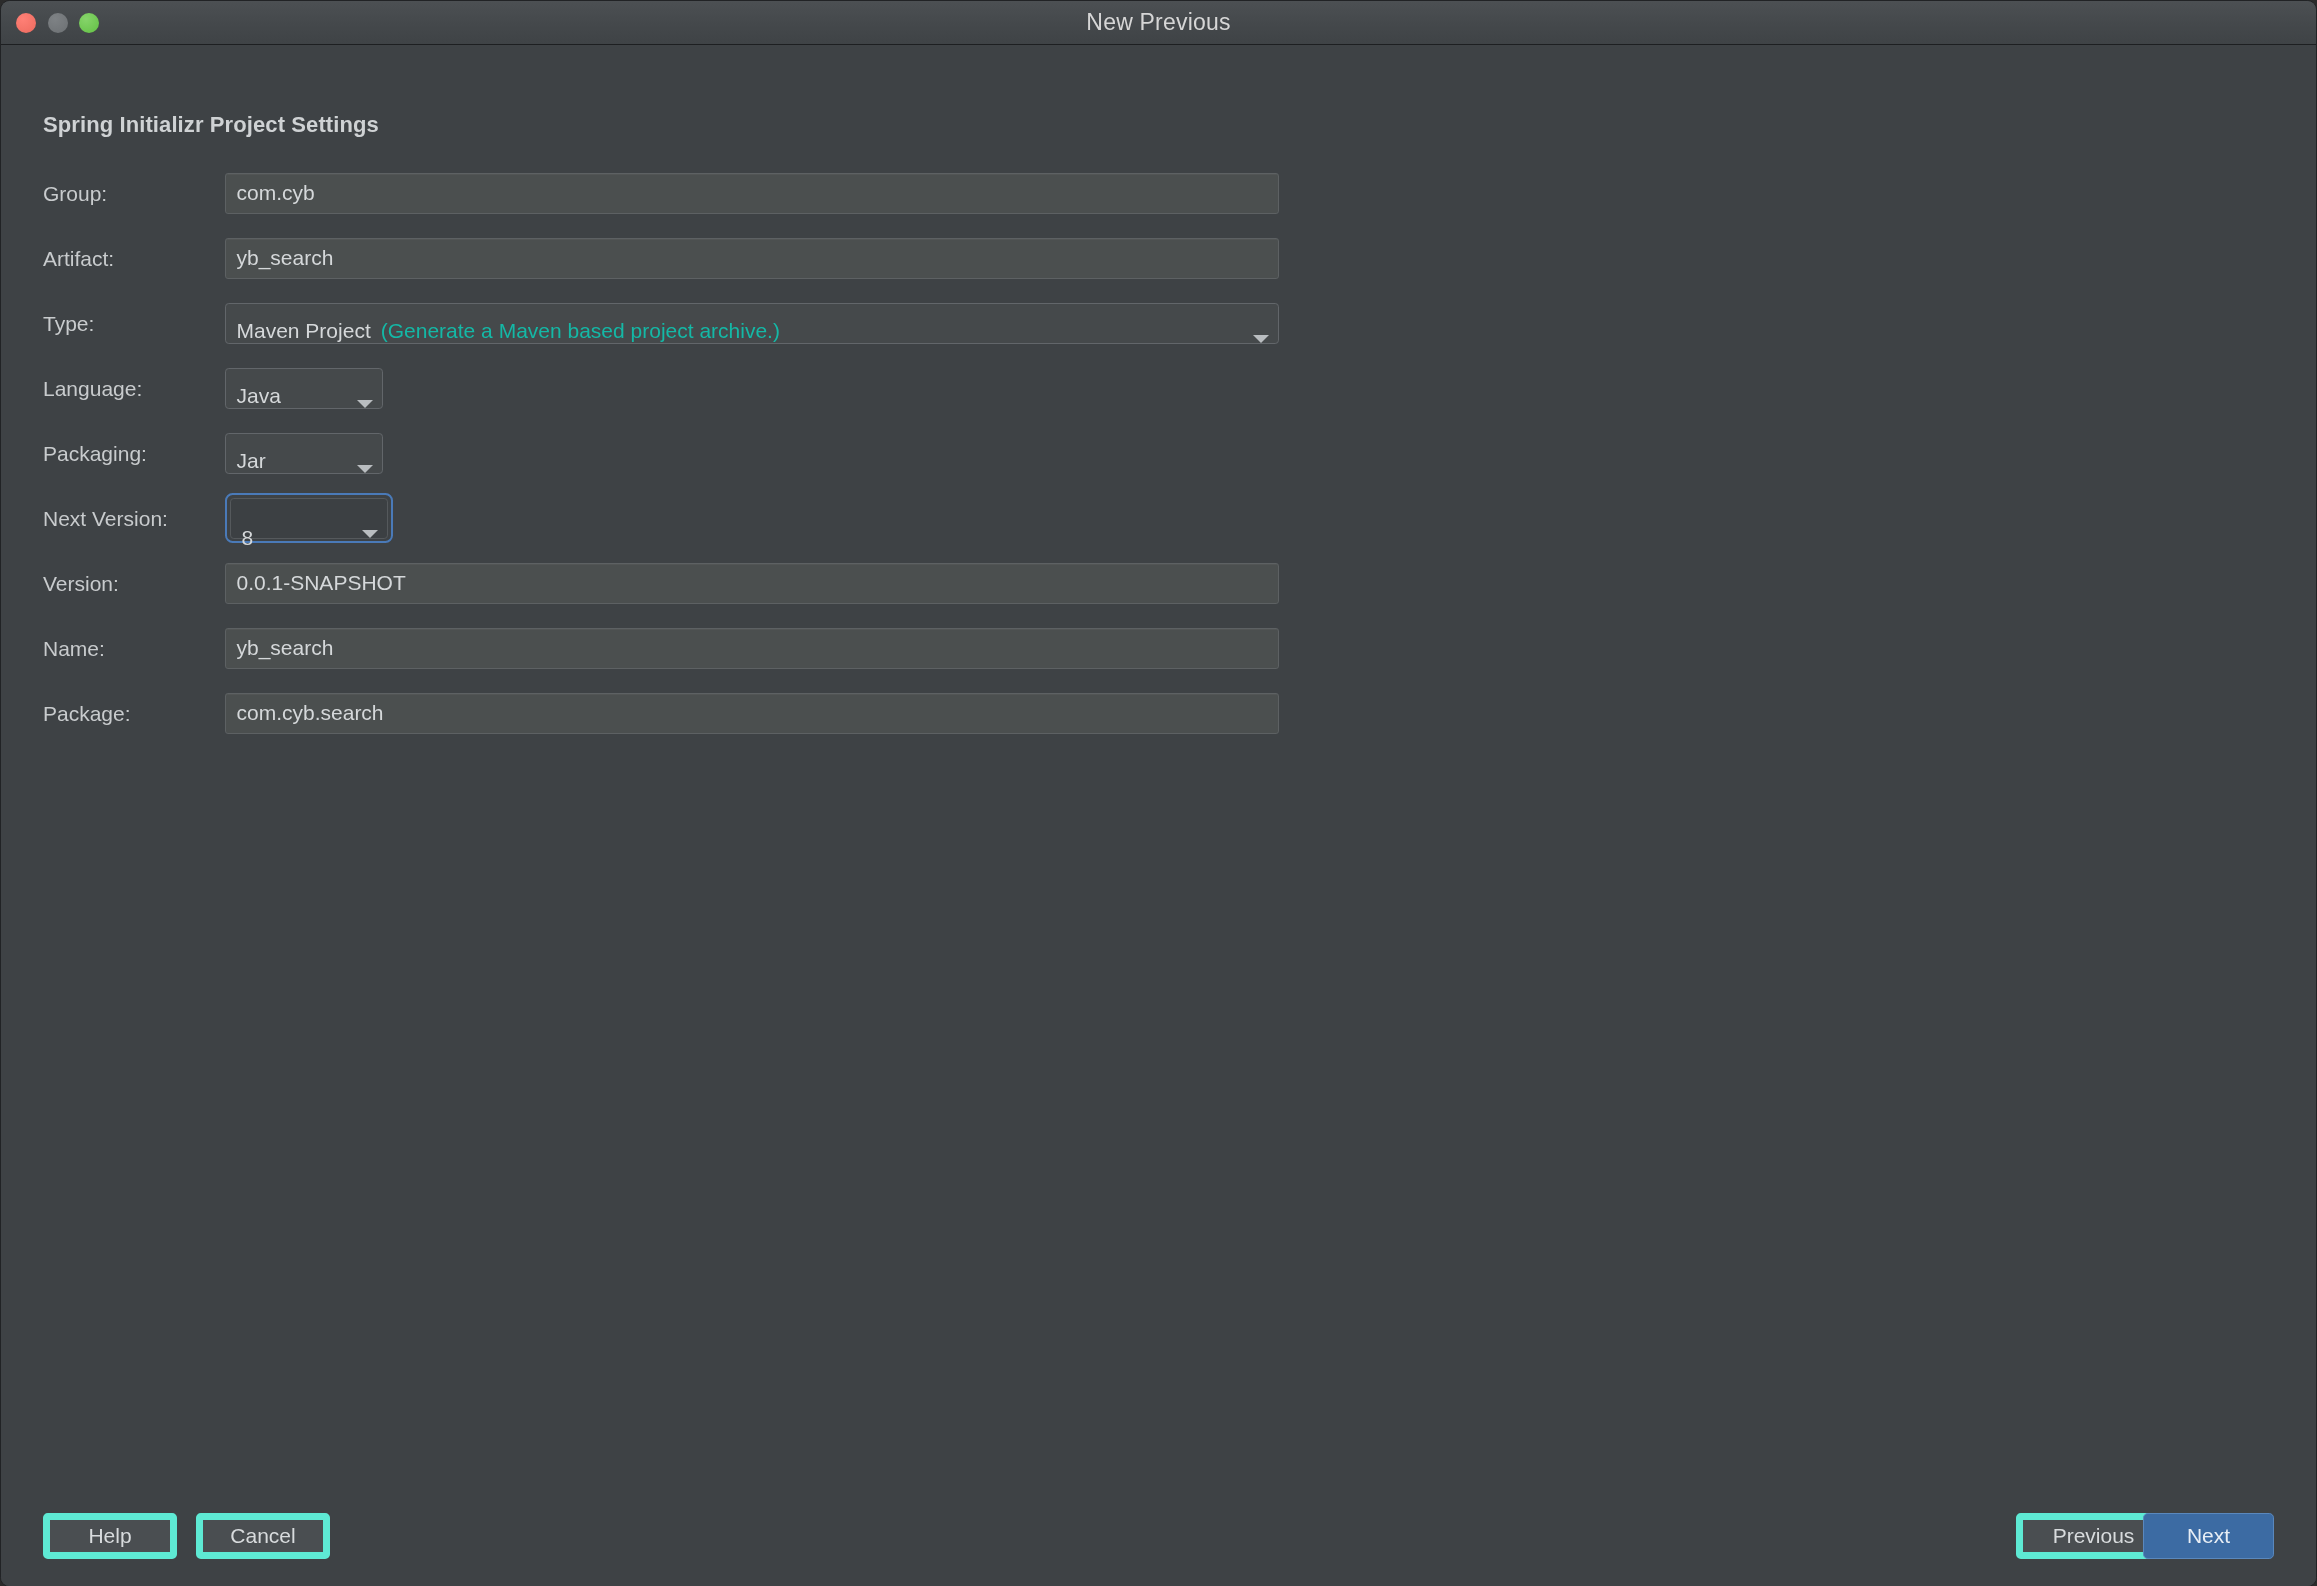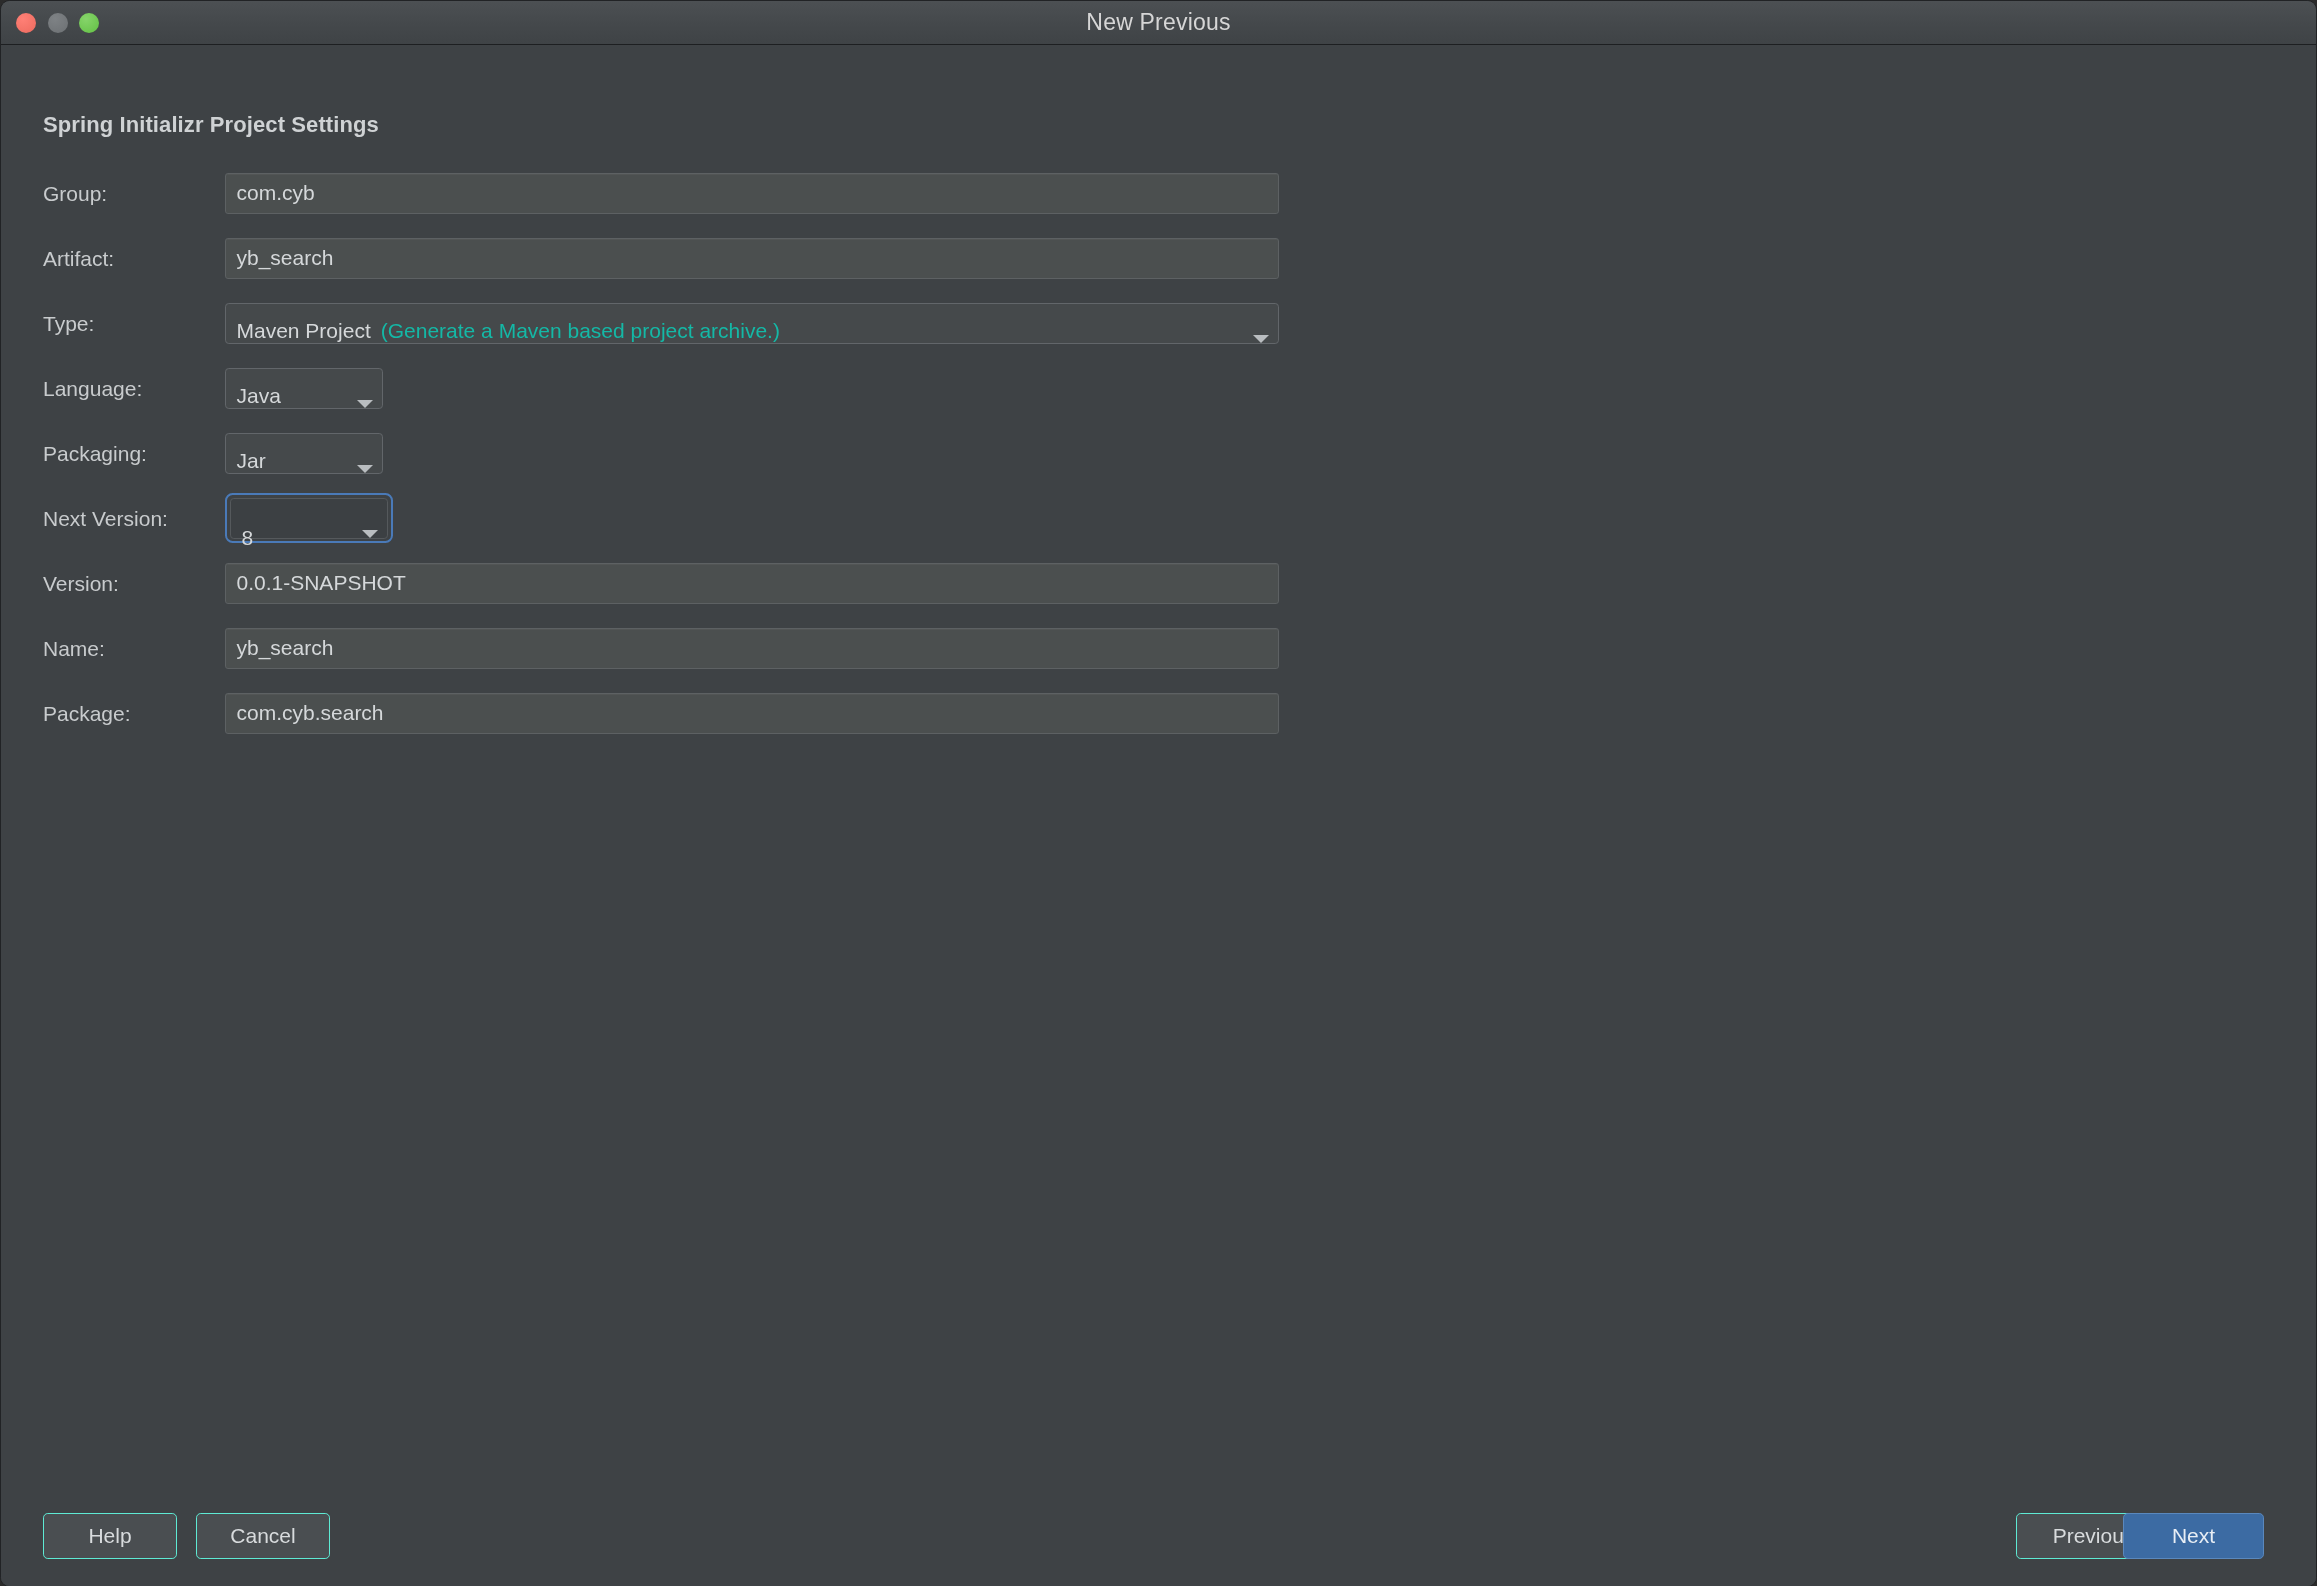--- a/index.html
+++ b/index.html
@@ -175,39 +175,39 @@
     bottom: 0;
     height: 100px;
   }
   .btn {
     position: absolute;
     box-sizing: border-box;
     height: 46px;
     min-width: 122px;
     padding: 0 21px;
     background: #4a4e51;
-    border: 1px solid #5eead4;
+    border: 7px solid #5eead4;
     border-radius: 4.8px;
     color: #d8dbdd;
     font-size: 21px;
     font-family: "Liberation Sans", sans-serif;
     cursor: default;
     display: flex;
     align-items: center;
     justify-content: center;
   }
   .btn.primary {
     background: #3c6ba3;
     border: 1px solid #5a88bd;
     color: #e8eef5;
   }
   #btn-help     { left: 42px;   top: 27px; width: 134px; }
   #btn-cancel   { left: 195px;  top: 27px; width: 134px; }
   #btn-previous { right: 145px; top: 27px; width: 155px; }
-  #btn-next     { right: 52px;  top: 27px; width: 141px; }
+  #btn-next     { right: 42px;  top: 27px; width: 131px; }
 </style>
 </head>
 <body>
 
 <div class="window">
 
   <div class="titlebar">
     <div class="traffic">
       <span class="light close"></span>
       <span class="light min"></span>

